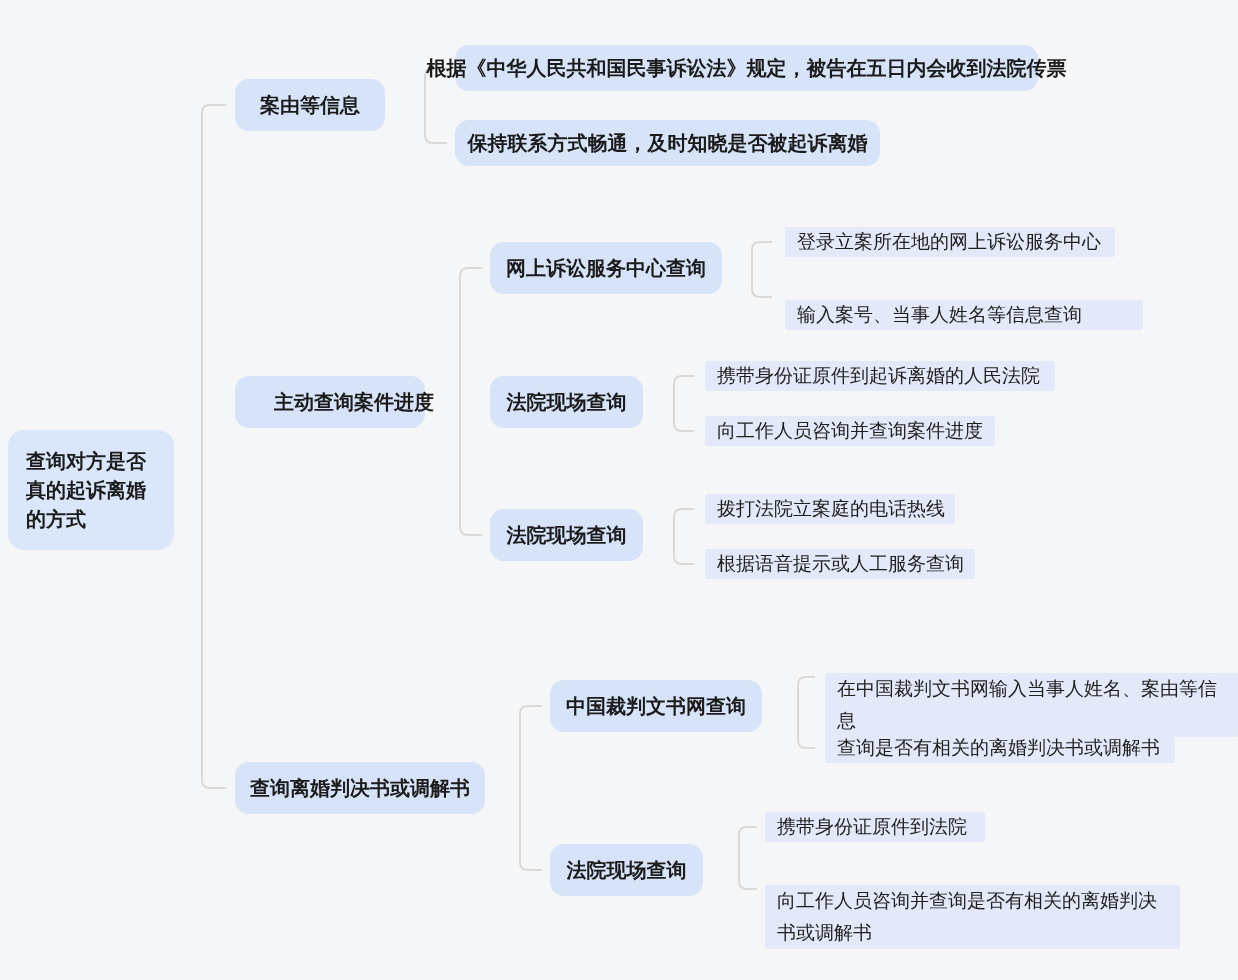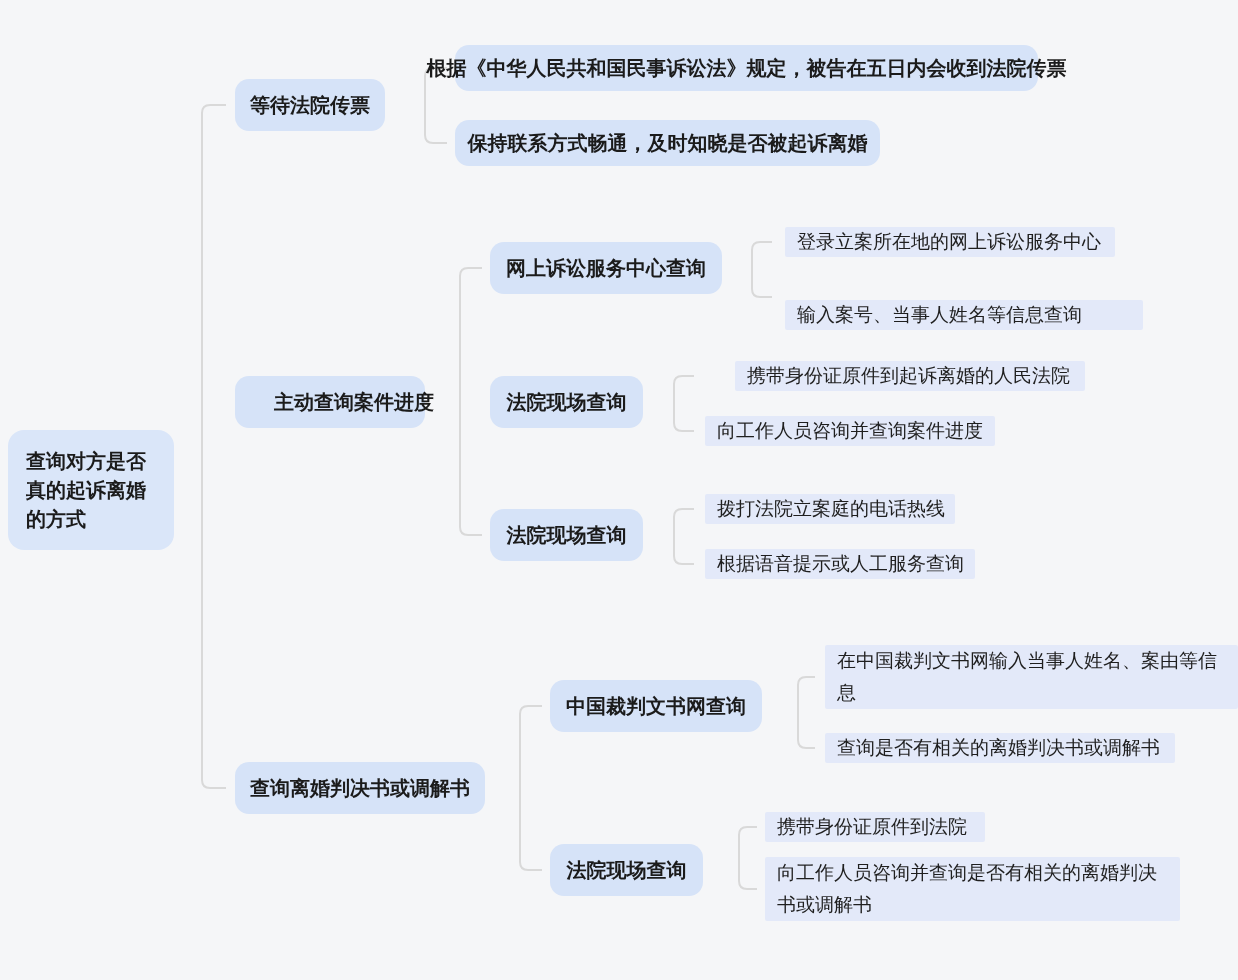--- a/index.html
+++ b/index.html
@@ -54,37 +54,38 @@
     border-radius: 2px;
     box-sizing: border-box;
     padding: 0 12px;
     line-height: 30px;
     white-space: nowrap;
   }
   .leaf.wrap2 {
     white-space: normal;
     line-height: 32px;
     padding: 0 12px;
+    margin-top: 28px;
   }
 
   
   #root   { left:8px;   top:430px; width:166px; height:120px; }
   #b1     { left:235px; top:79px;  width:150px; height:52px; }
   #b2     { left:235px; top:376px; width:190px; height:52px;padding-left:48px; }
   #b3     { left:235px; top:762px; width:250px; height:52px; }
   #c11    { left:455px; top:45px;  width:583px; height:46px; }
   #c12    { left:455px; top:120px; width:425px; height:46px; }
   #c21    { left:490px; top:242px; width:232px; height:52px; }
   #c22    { left:490px; top:376px; width:153px; height:52px; }
   #c23    { left:490px; top:509px; width:153px; height:52px; }
   #c31    { left:550px; top:680px; width:212px; height:52px; }
   #c32    { left:550px; top:844px; width:153px; height:52px; }
   #l211   { left:785px; top:227px; width:330px; height:30px; }
   #l212   { left:785px; top:300px; width:358px; height:30px; }
-  #l221   { left:705px; top:361px; width:350px; height:30px;margin-left:30px; }
+  #l221   { left:705px; top:361px; width:350px; height:30px; }
   #l222   { left:705px; top:416px; width:290px; height:30px; }
   #l231   { left:705px; top:494px; width:250px; height:30px; }
   #l232   { left:705px; top:549px; width:270px; height:30px; }
   #l311   { left:825px; top:645px; width:413px; height:64px; }
   #l312   { left:825px; top:733px; width:350px; height:30px; }
   #l321   { left:765px; top:812px; width:220px; height:30px; }
   #l322   { left:765px; top:857px; width:415px; height:64px; }
 </style>
 </head>
 <body>
@@ -98,21 +99,21 @@
     <path d="M542 706 H528 Q520 706 520 714 V862 Q520 870 528 870 H542"></path>
     <path d="M772 242 H760 Q752 242 752 250 V289 Q752 297 760 297 H772"></path>
     <path d="M694 376 H682 Q674 376 674 384 V423 Q674 431 682 431 H694"></path>
     <path d="M694 509 H682 Q674 509 674 517 V556 Q674 564 682 564 H694"></path>
     <path d="M815 677 H806 Q798 677 798 685 V740 Q798 748 806 748 H815"></path>
     <path d="M757 827 H747 Q739 827 739 835 V881 Q739 889 747 889 H757"></path>
   </svg>
 
   <div id="root" class="node root">查询对方是否真的起诉离婚的方式</div>
 
-  <div id="b1" class="node">等待法院传票</div>
+  <div id="b1" class="node">案由等信息</div>
   <div id="b2" class="node">主动查询案件进度</div>
   <div id="b3" class="node">查询离婚判决书或调解书</div>
 
   <div id="c11" class="node">根据《中华人民共和国民事诉讼法》规定，被告在五日内会收到法院传票</div>
   <div id="c12" class="node">保持联系方式畅通，及时知晓是否被起诉离婚</div>
 
   <div id="c21" class="node">网上诉讼服务中心查询</div>
   <div id="c22" class="node">法院现场查询</div>
   <div id="c23" class="node">法院现场查询</div>
 

